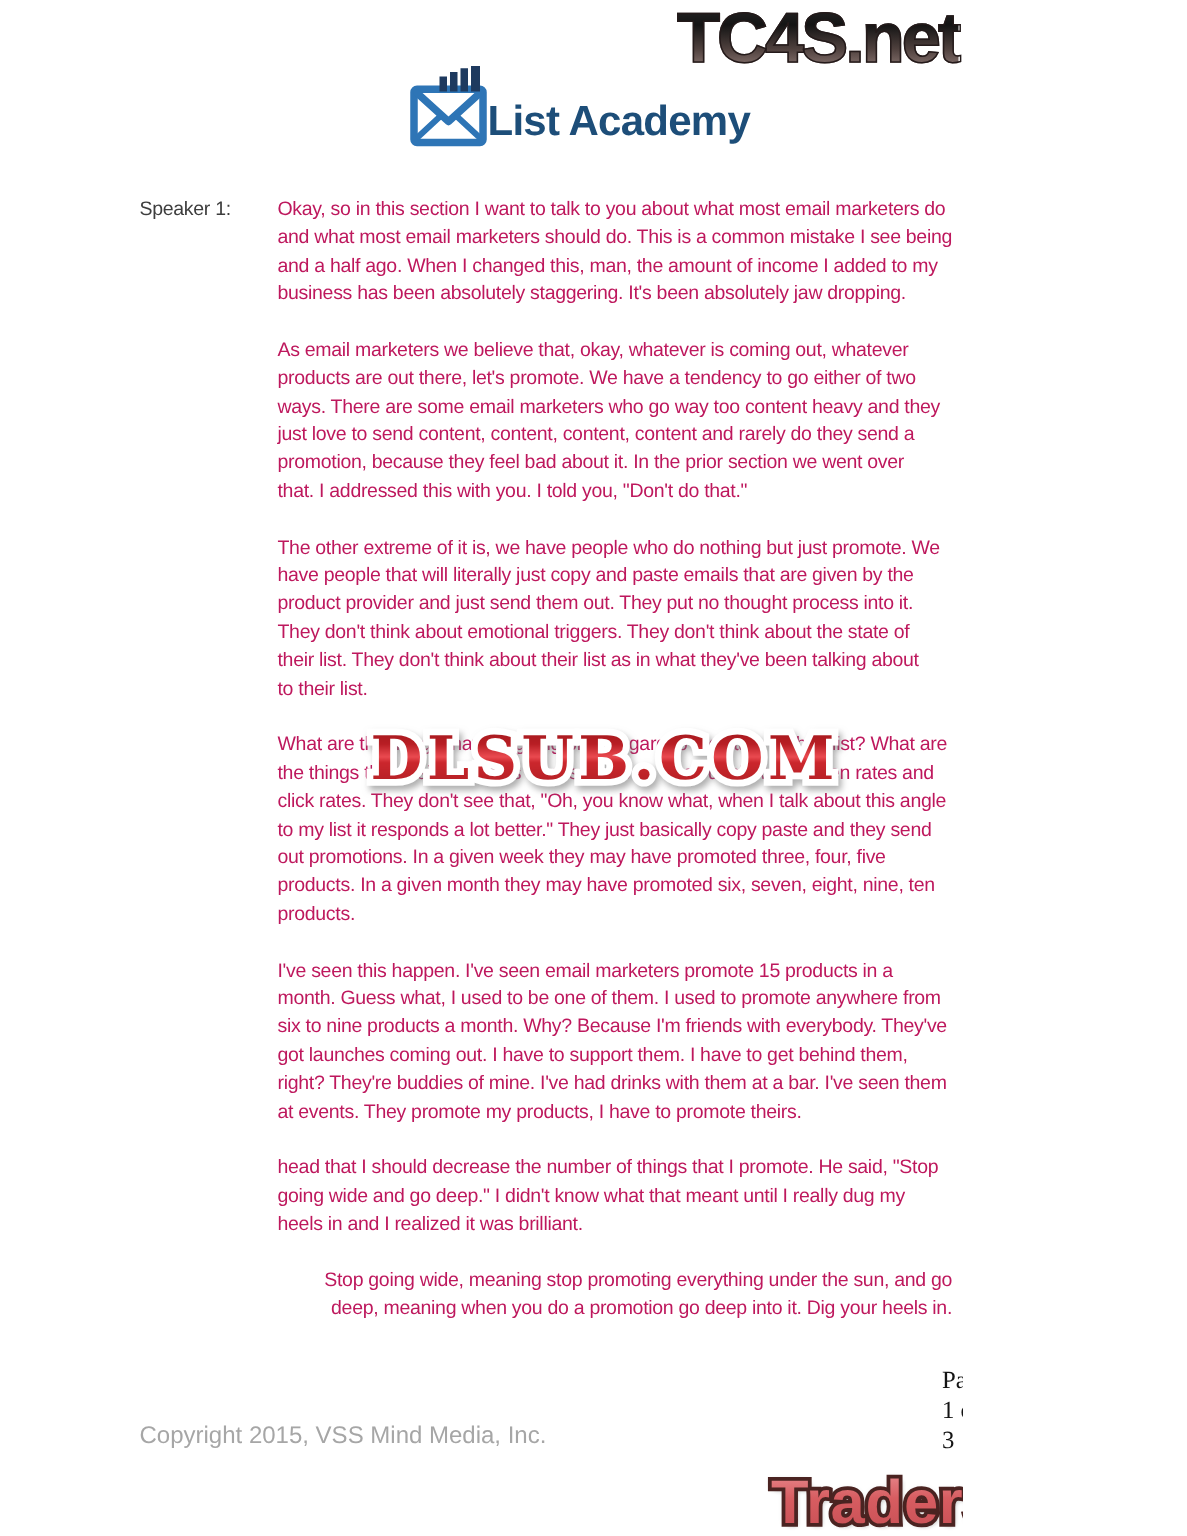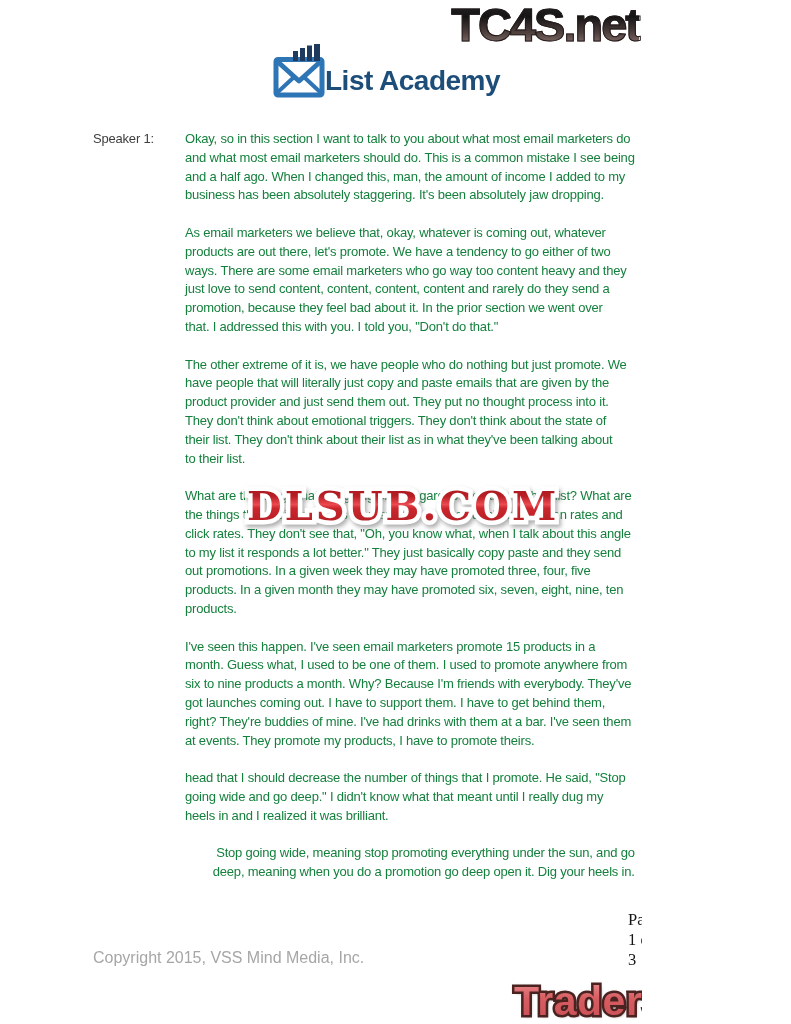--- a/index.html
+++ b/index.html
@@ -20,21 +20,21 @@
   
   .logo { position:absolute; left:273px; top:44px; display:flex; align-items:flex-end; gap:0; }
   .logo svg { width:52px; height:56px; display:block; }
   .logo-text { font-size:28px; font-weight:bold; color:#1d4e79; letter-spacing:-0.5px; margin-bottom:3px; white-space:nowrap; }
 
   
   .transcript { position:absolute; left:93px; top:130px; display:flex; }
   .speaker { width:92px; flex:0 0 92px; font-size:13px; color:#3d3d3d; line-height:18.8px; letter-spacing:-0.2px; }
   .para { margin:0 0 18.8px 0; }
   .para:last-child { margin-bottom:0;text-align:right; }
-  .line { font-size:13px; color:#15803d; line-height:18.8px; letter-spacing:-0.2px; white-space:pre; }
+  .line { font-size:13px; color:#be185d; line-height:18.8px; letter-spacing:-0.2px; white-space:pre; }
 
   
   .dlsub { position:absolute; left:247px; top:486px; filter:drop-shadow(2px 3px 2px rgba(110,110,110,0.55)); }
   .dlsub span {
     font-family:"DejaVu Serif", serif; font-weight:bold; font-size:40px;
     letter-spacing:3px; line-height:1; white-space:nowrap;
   }
   .dlsub-outline { position:absolute; left:0; top:0; color:#ffffff; -webkit-text-stroke:9px #ffffff;
     text-shadow:0 0 2px #fff, 0 0 3px #fff, 0 0 4px #fff; }
   .dlsub-fill { position:relative;
@@ -118,21 +118,21 @@
           <div class="line">right? They're buddies of mine. I've had drinks with them at a bar. I've seen them</div>
           <div class="line">at events. They promote my products, I have to promote theirs.</div>
         </div>
         <div class="para">
           <div class="line">head that I should decrease the number of things that I promote. He said, "Stop</div>
           <div class="line">going wide and go deep." I didn't know what that meant until I really dug my</div>
           <div class="line">heels in and I realized it was brilliant.</div>
         </div>
         <div class="para">
           <div class="line">Stop going wide, meaning stop promoting everything under the sun, and go</div>
-          <div class="line">deep, meaning when you do a promotion go deep open it. Dig your heels in.</div>
+          <div class="line">deep, meaning when you do a promotion go deep into it. Dig your heels in.</div>
         </div>
       </div>
   </div>
 
   <div class="dlsub">
     <span class="dlsub-outline">DLSUB.COM</span>
     <span class="dlsub-fill">DLSUB.COM</span>
   </div>
 
   <div class="copyright">Copyright 2015, VSS Mind Media, Inc.</div>

